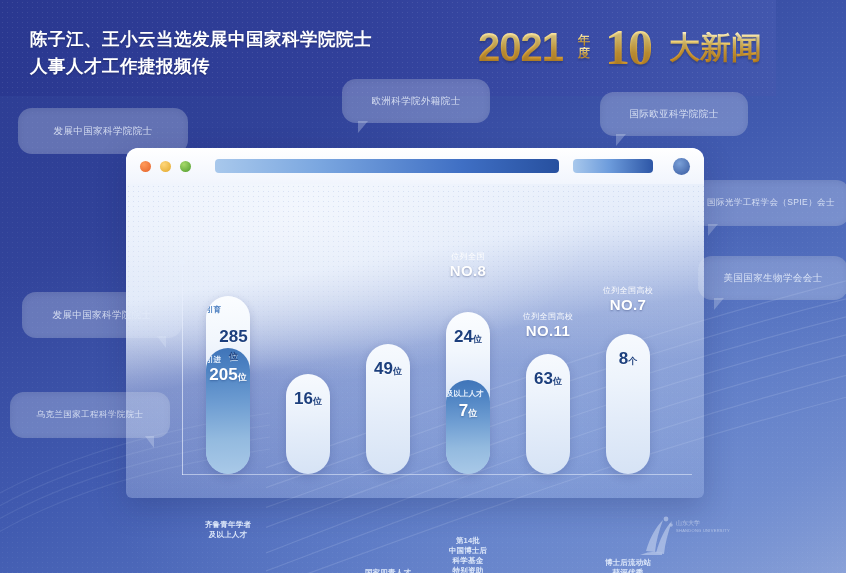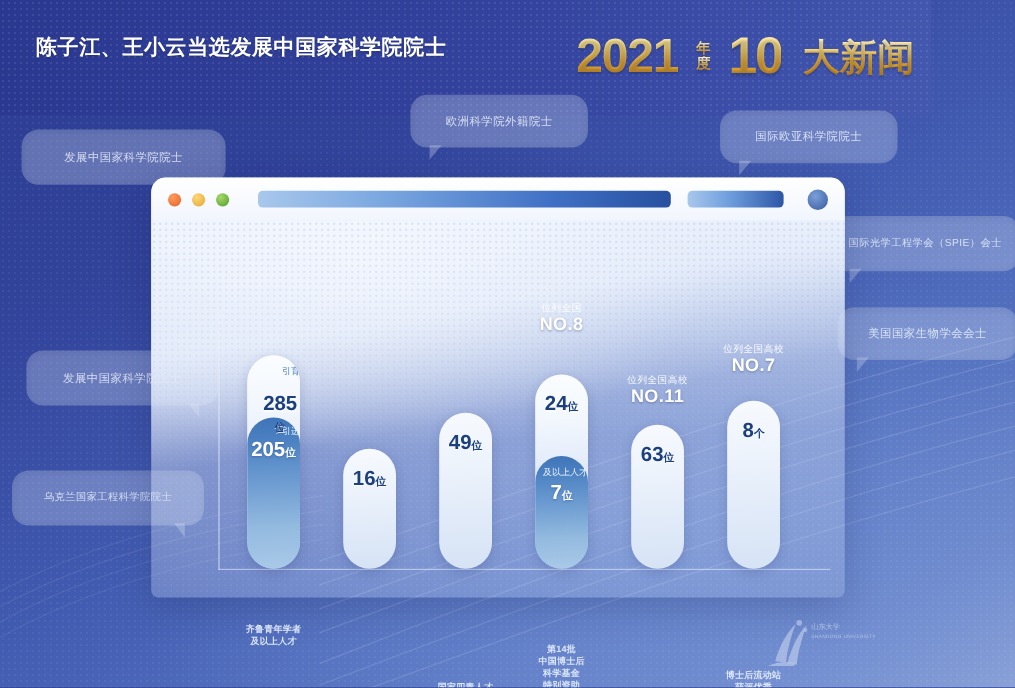--- a/index.html
+++ b/index.html
@@ -55,21 +55,21 @@
   }
   .gold {
     background:linear-gradient(180deg,#fff3c4 0%,#f7d87a 32%,#e0a93c 62%,#c98a22 100%);
     -webkit-background-clip:text; background-clip:text; color:transparent;
     font-weight:bold;
     text-shadow:0 2px 2px rgba(0,0,0,.18);
   }
   #logo .y2021 { font-size:40px; letter-spacing:-1px; line-height:1; }
   #logo .nian { font-size:12px; line-height:1.05; display:flex; flex-direction:column;
                 align-items:center; margin:0 2px 0 1px; font-weight:bold; }
-  #logo .ten { font-size:43px; line-height:1; letter-spacing:-2px; margin-left:-1px;}
+  #logo .ten { font-size:50px; line-height:1; letter-spacing:-2px; margin-left:-1px;font-family:Liberation Serif, serif;}
   #logo .dxw { font-size:31px; line-height:1; margin-left:4px; letter-spacing:0px;}
 
   
   .bubble {
     position:absolute;
     background:rgba(223,231,248,.30);
     border-radius:14px;
     color:rgba(236,241,252,.82);
     font-size:9.5px;
     display:flex; align-items:center; justify-content:center;
@@ -158,22 +158,22 @@
     position:absolute; left:0; right:0; border-radius:22px 22px 22px 22px;
     background:linear-gradient(178deg,#3f74b8 0%,#4a80c1 14%,#6e9dd2 44%,#93badf 72%,#a9c9e8 100%);
   }
   .val-top {
     position:absolute; left:0; right:0; text-align:center;
     color:#1c3f7d; font-weight:bold; font-size:17px; line-height:1;
     text-shadow:0 1px 0 rgba(255,255,255,.7);
   }
   .val-top .unit{ font-size:9px; font-weight:bold; }
   .cap-small {
-    position:absolute; left:0; right:0; text-align:right;
-    font-size:7.5px; font-weight:normal; line-height:1;
+    position:absolute; left:0; right:0; text-align:left;
+    font-size:7.5px; font-weight:bold; line-height:1;
   }
   .on-white{ color:#4a7ec0; }
   .on-blue{ color:#eaf2fd; }
   .val-white {
     position:absolute; left:0; right:0; text-align:center;
     color:#ffffff; font-weight:bold; font-size:17px; line-height:1;
     text-shadow:0 1px 2px rgba(20,50,110,.35);
   }
   .val-white .unit{ font-size:9px; }
   .rank {
@@ -229,20 +229,21 @@
       <path d="M0,182 C70,126 180,84 330,62"></path>
       <path d="M0,168 C70,114 180,72 330,50"></path>
     </g>
   </svg>
 
   <div id="headerbar">
     <div class="hdots"></div>
 
     <div id="title-block">
       <span class="l1">陈子江、王小云当选发展中国家科学院院士</span>
+      <span class="l2">人事人才工作捷报频传</span>
     </div>
 
     <div id="logo">
       <span class="gold y2021">2021</span>
       <span class="nian">
         <span class="gold">年</span>
         <span class="gold">度</span>
       </span>
       <span class="gold ten">10</span>
       <span class="gold dxw">大新闻</span>

